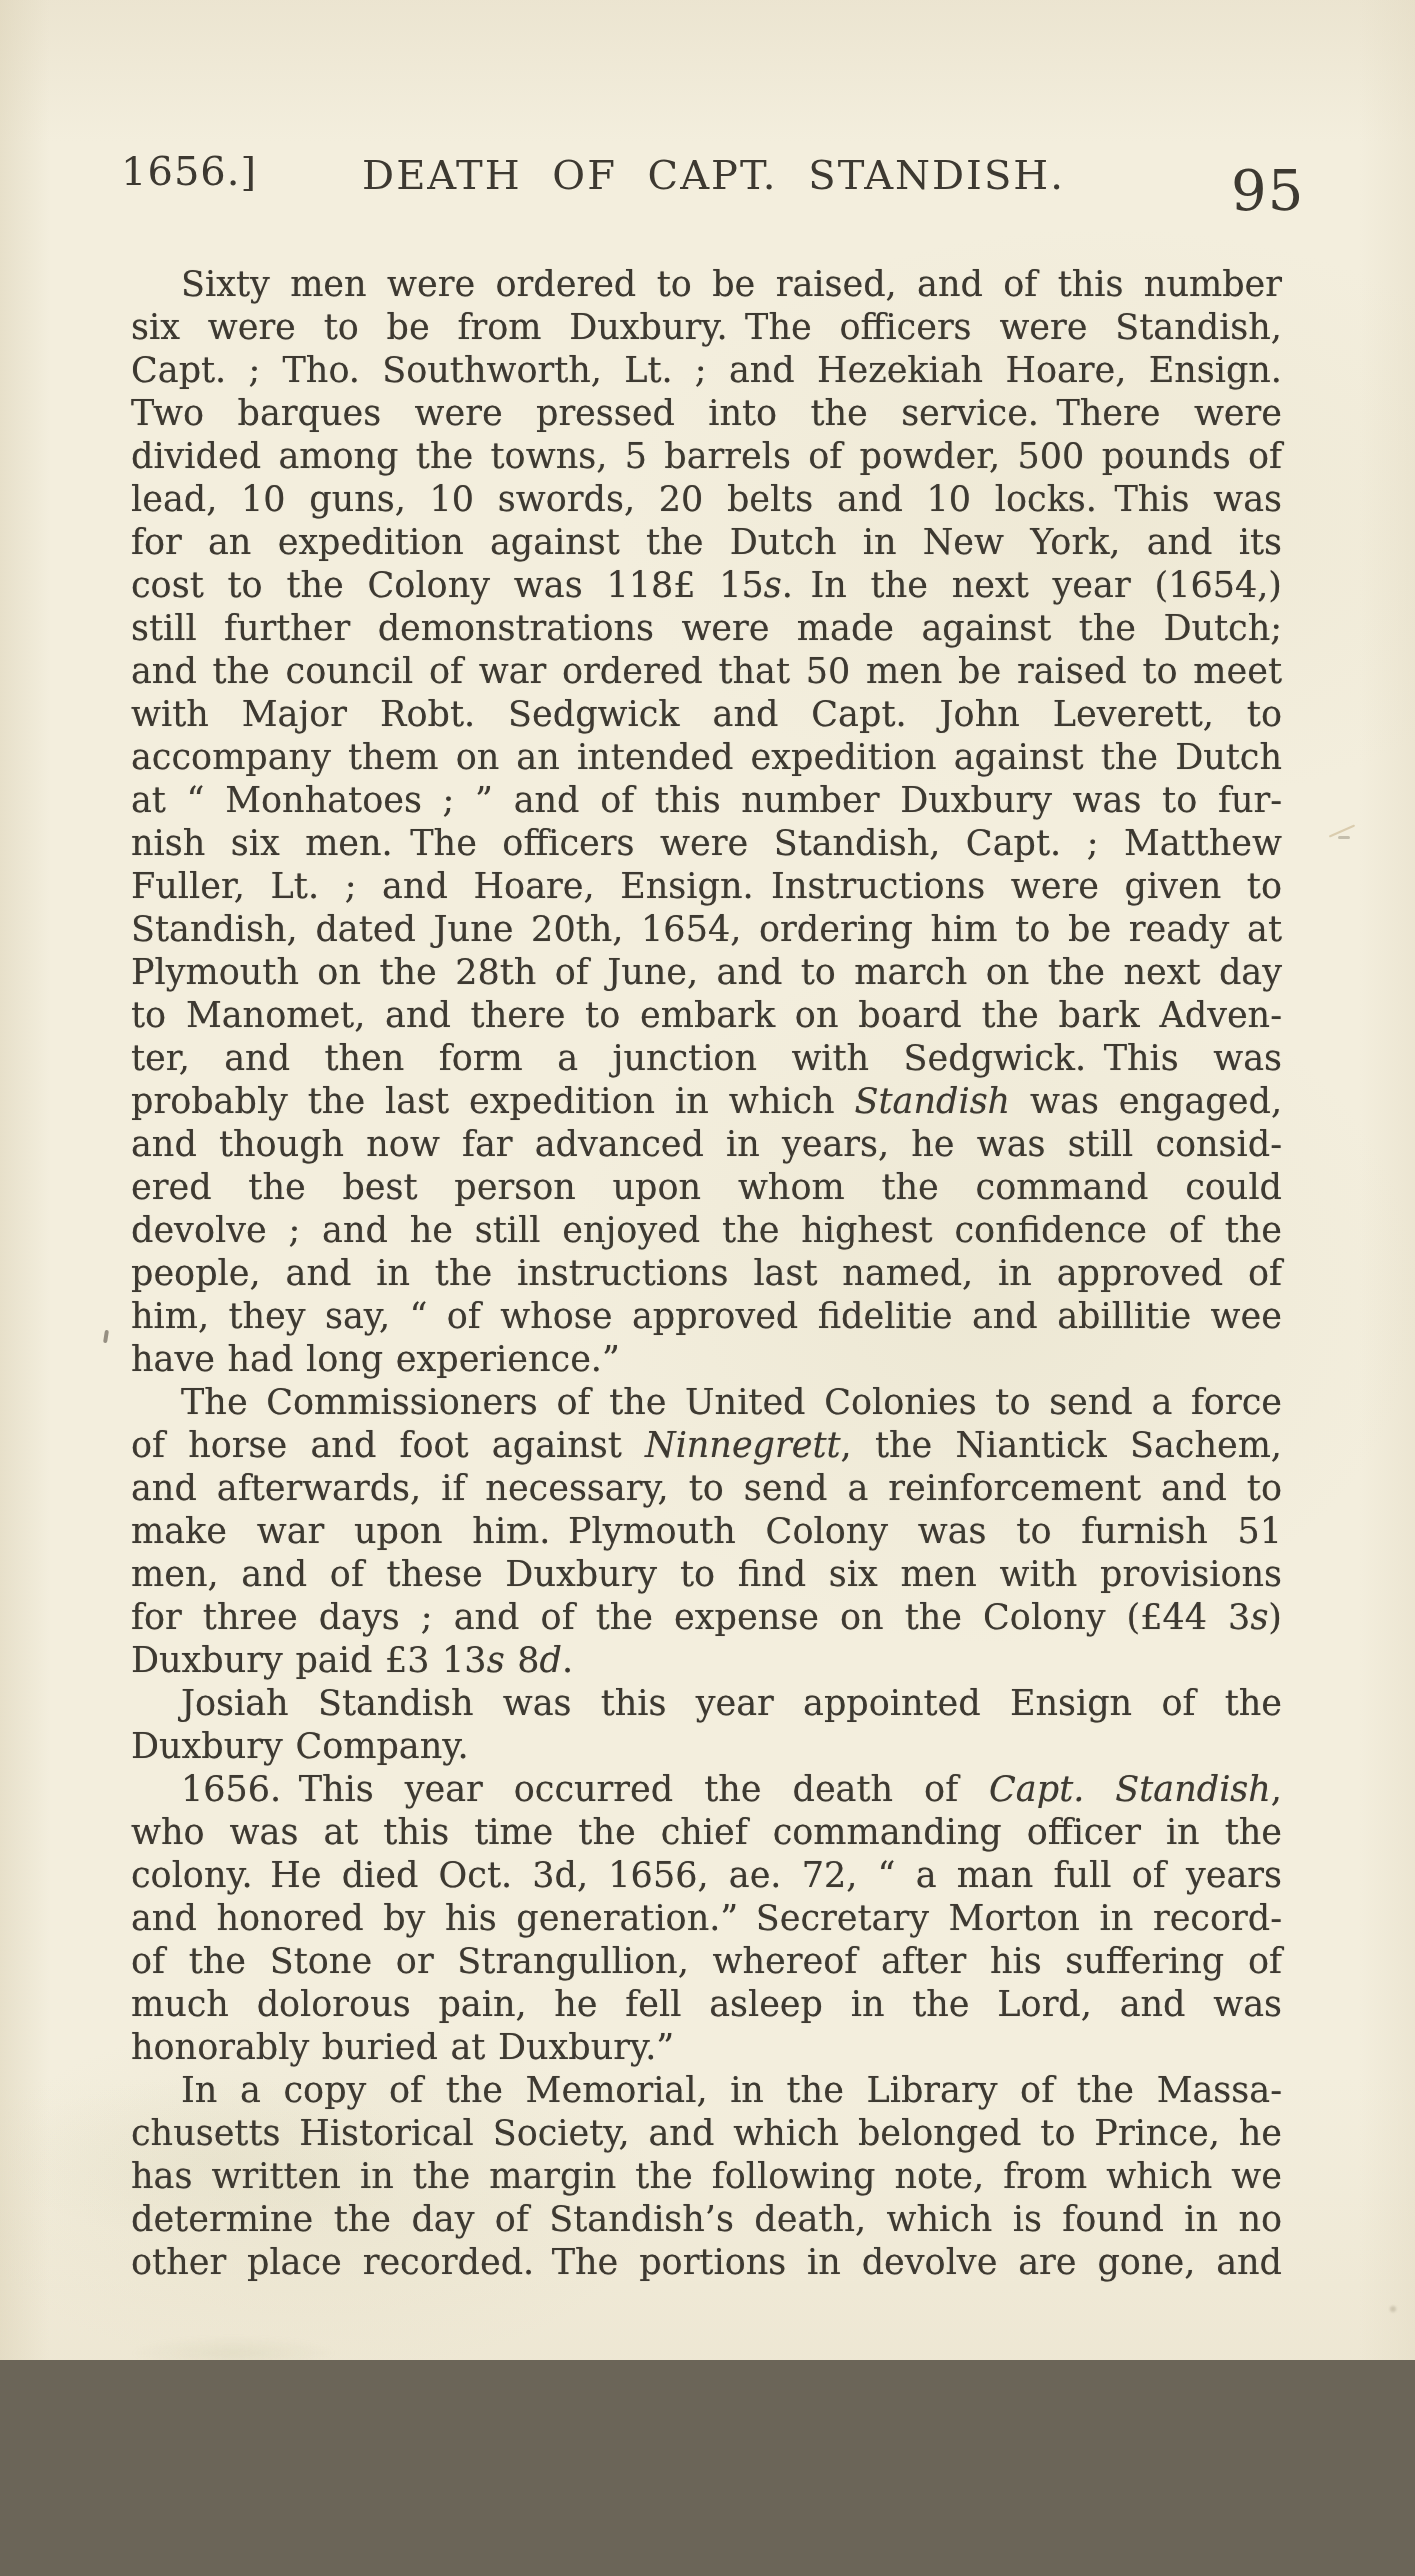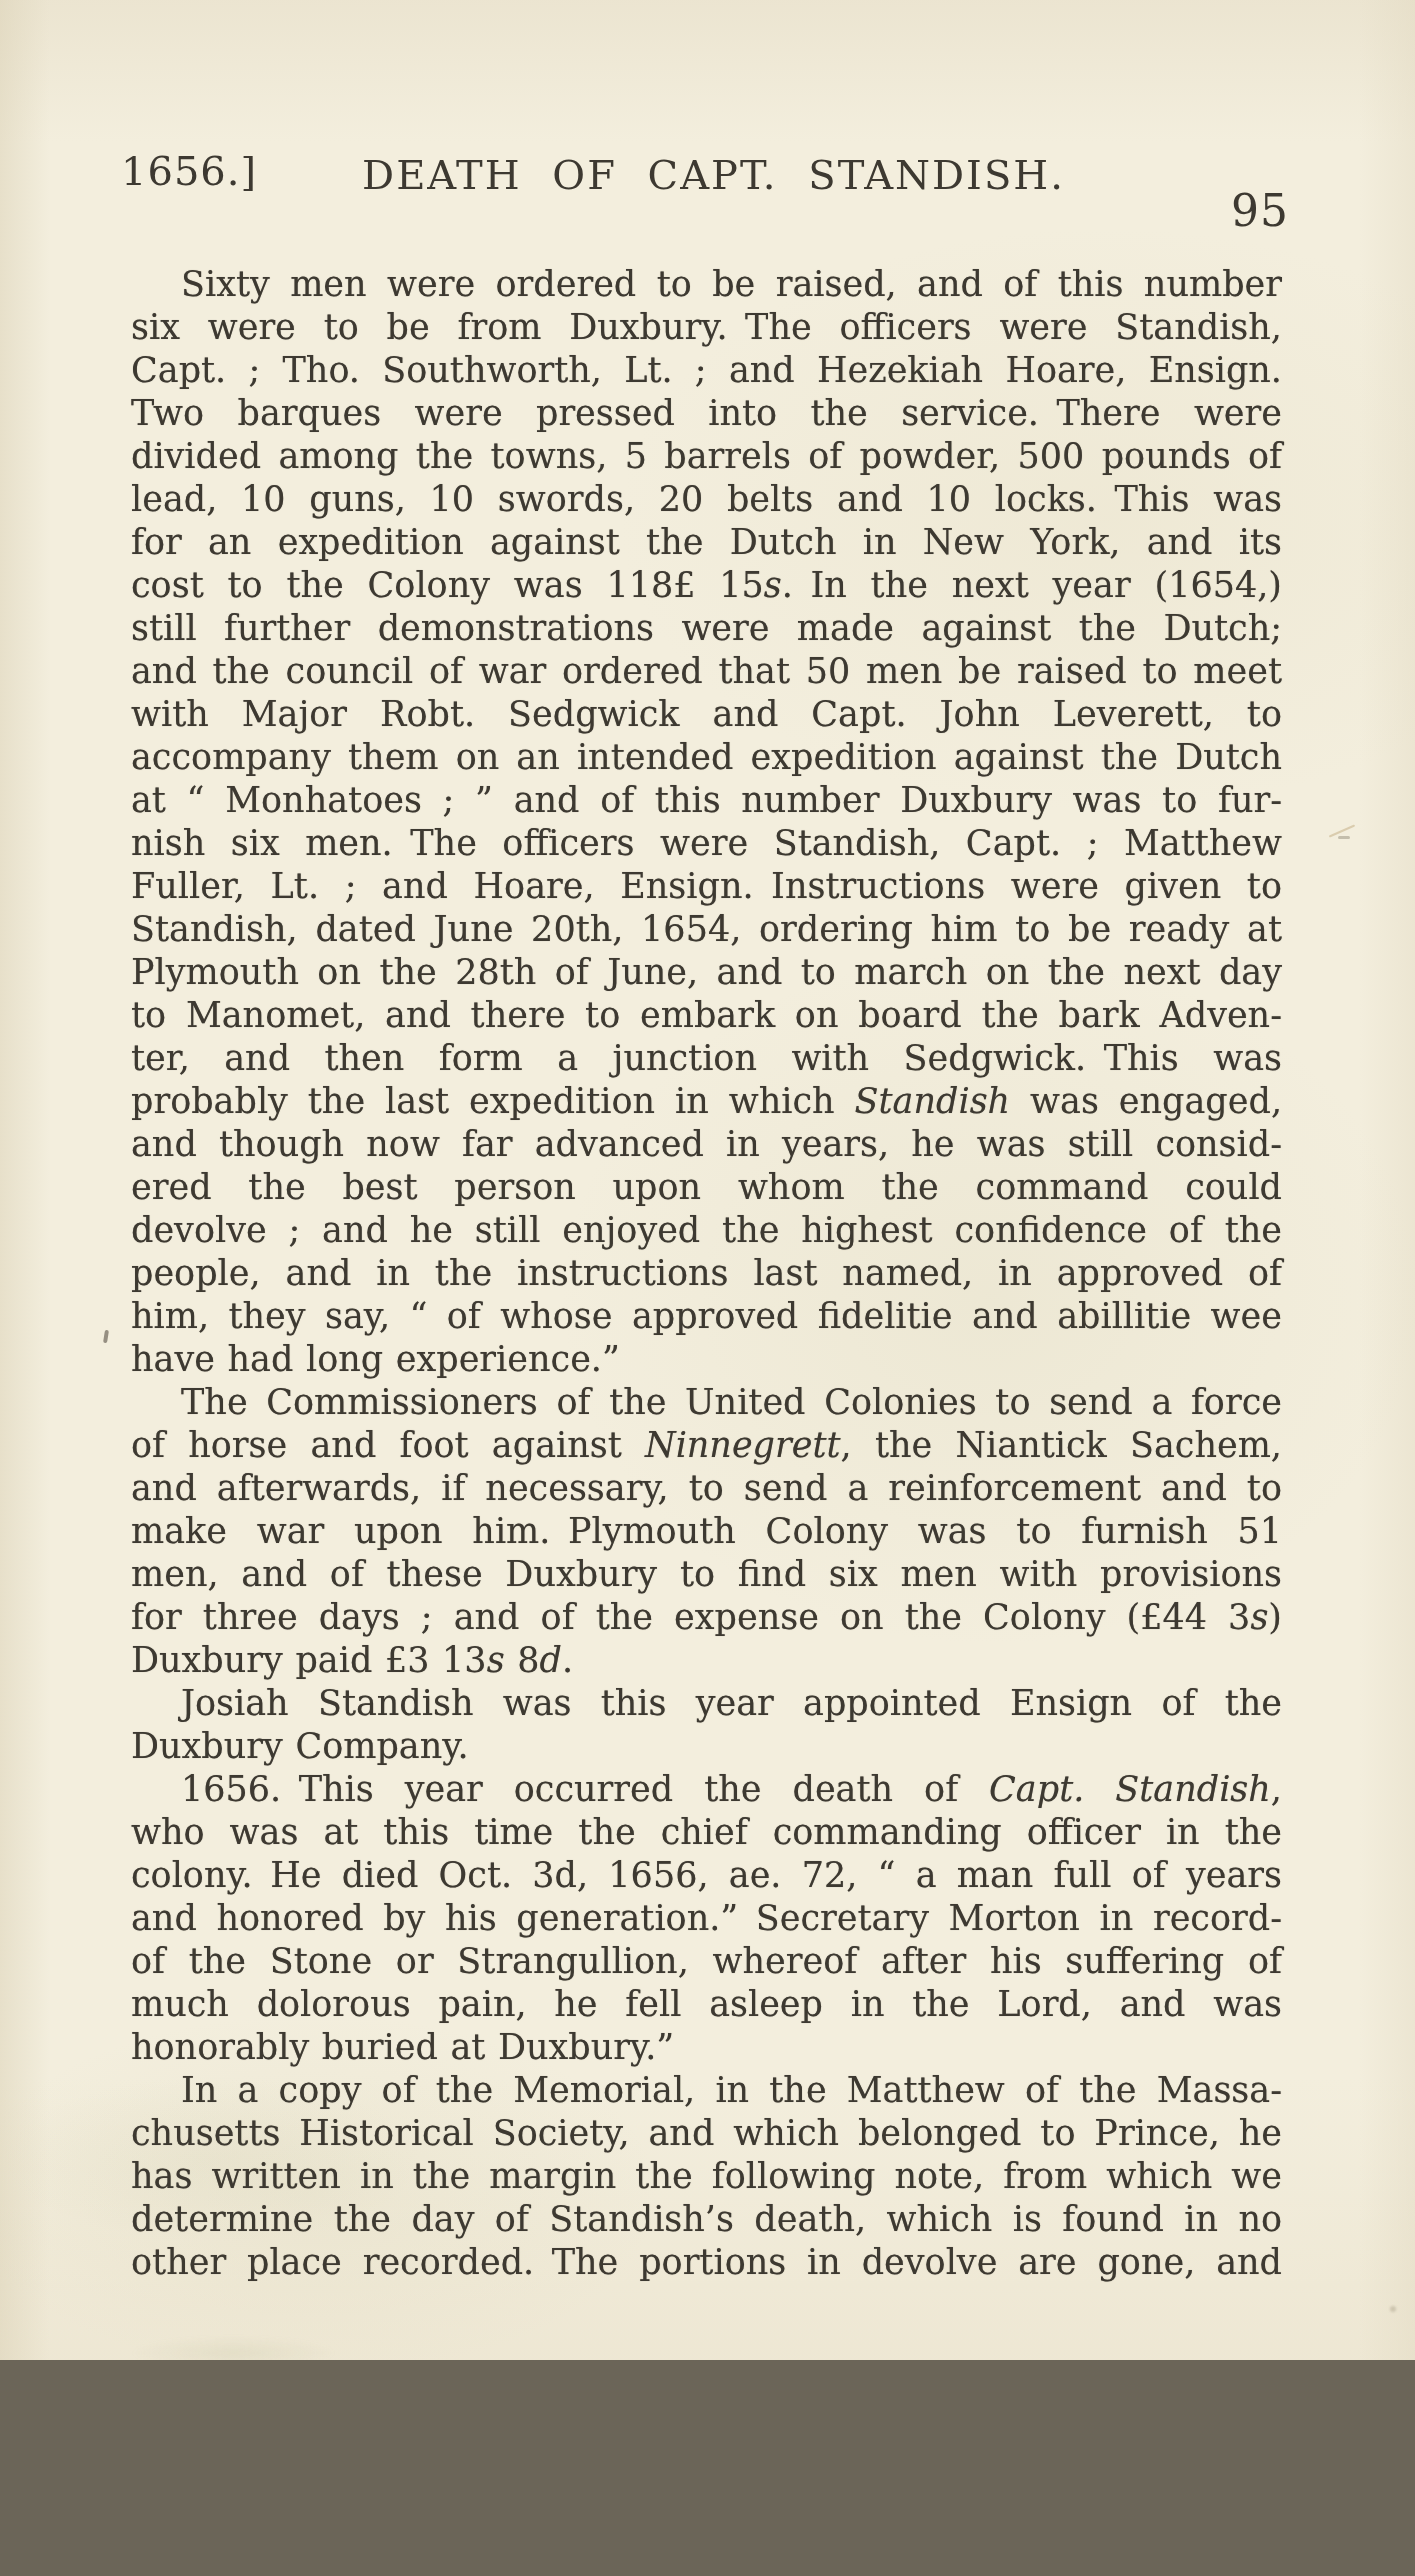--- a/index.html
+++ b/index.html
@@ -25,23 +25,22 @@
     letter-spacing:1px;
   }
   .header-title {
     position:absolute; left:138px; top:155px; width:1151px;
     text-align:center;
     font-size:40px; line-height:1;
     letter-spacing:2px; word-spacing:16px;
   }
   .header-pagenum {
     position:absolute; left:1231px; top:163px;
-    font-size:44px; line-height:1;
+    font-size:56px; line-height:1;
     letter-spacing:1px;
-    margin-top:26px;
   }
   .text-block {
     position:absolute; left:131px; top:263px; width:1151px;
     font-size:35px; line-height:43px;
     text-shadow:0 0 0.7px rgba(61,57,49,0.55);
   }
   .paragraph { margin:0; }
   .line {
     text-align:justify;
     text-align-last:justify;
@@ -136,21 +135,21 @@
       <div class="paragraph">
         <div class="line indent"><span>1656. This year occurred the death of </span><span class="it">Capt. Standish</span><span>,</span></div>
         <div class="line"><span>who was at this time the chief commanding officer in the</span></div>
         <div class="line"><span>colony. He died Oct. 3d, 1656, ae. 72, “ a man full of years</span></div>
         <div class="line"><span>and honored by his generation.” Secretary Morton in record-</span></div>
         <div class="line"><span>of the Stone or Strangullion, whereof after his suffering of</span></div>
         <div class="line"><span>much dolorous pain, he fell asleep in the Lord, and was</span></div>
         <div class="line last"><span>honorably buried at Duxbury.”</span></div>
       </div>
       <div class="paragraph">
-        <div class="line indent"><span>In a copy of the Memorial, in the Matthew of the Massa-</span></div>
+        <div class="line indent"><span>In a copy of the Memorial, in the Library of the Massa-</span></div>
         <div class="line"><span>chusetts Historical Society, and which belonged to Prince, he</span></div>
         <div class="line"><span>has written in the margin the following note, from which we</span></div>
         <div class="line"><span>determine the day of Standish’s death, which is found in no</span></div>
         <div class="line"><span>other place recorded. The portions in devolve are gone, and</span></div>
       </div>
     </div>
 
   <div class="artifact mark-apostrophe"></div>
   <div class="artifact mark-dash"></div>
   <div class="artifact scratch"></div>

